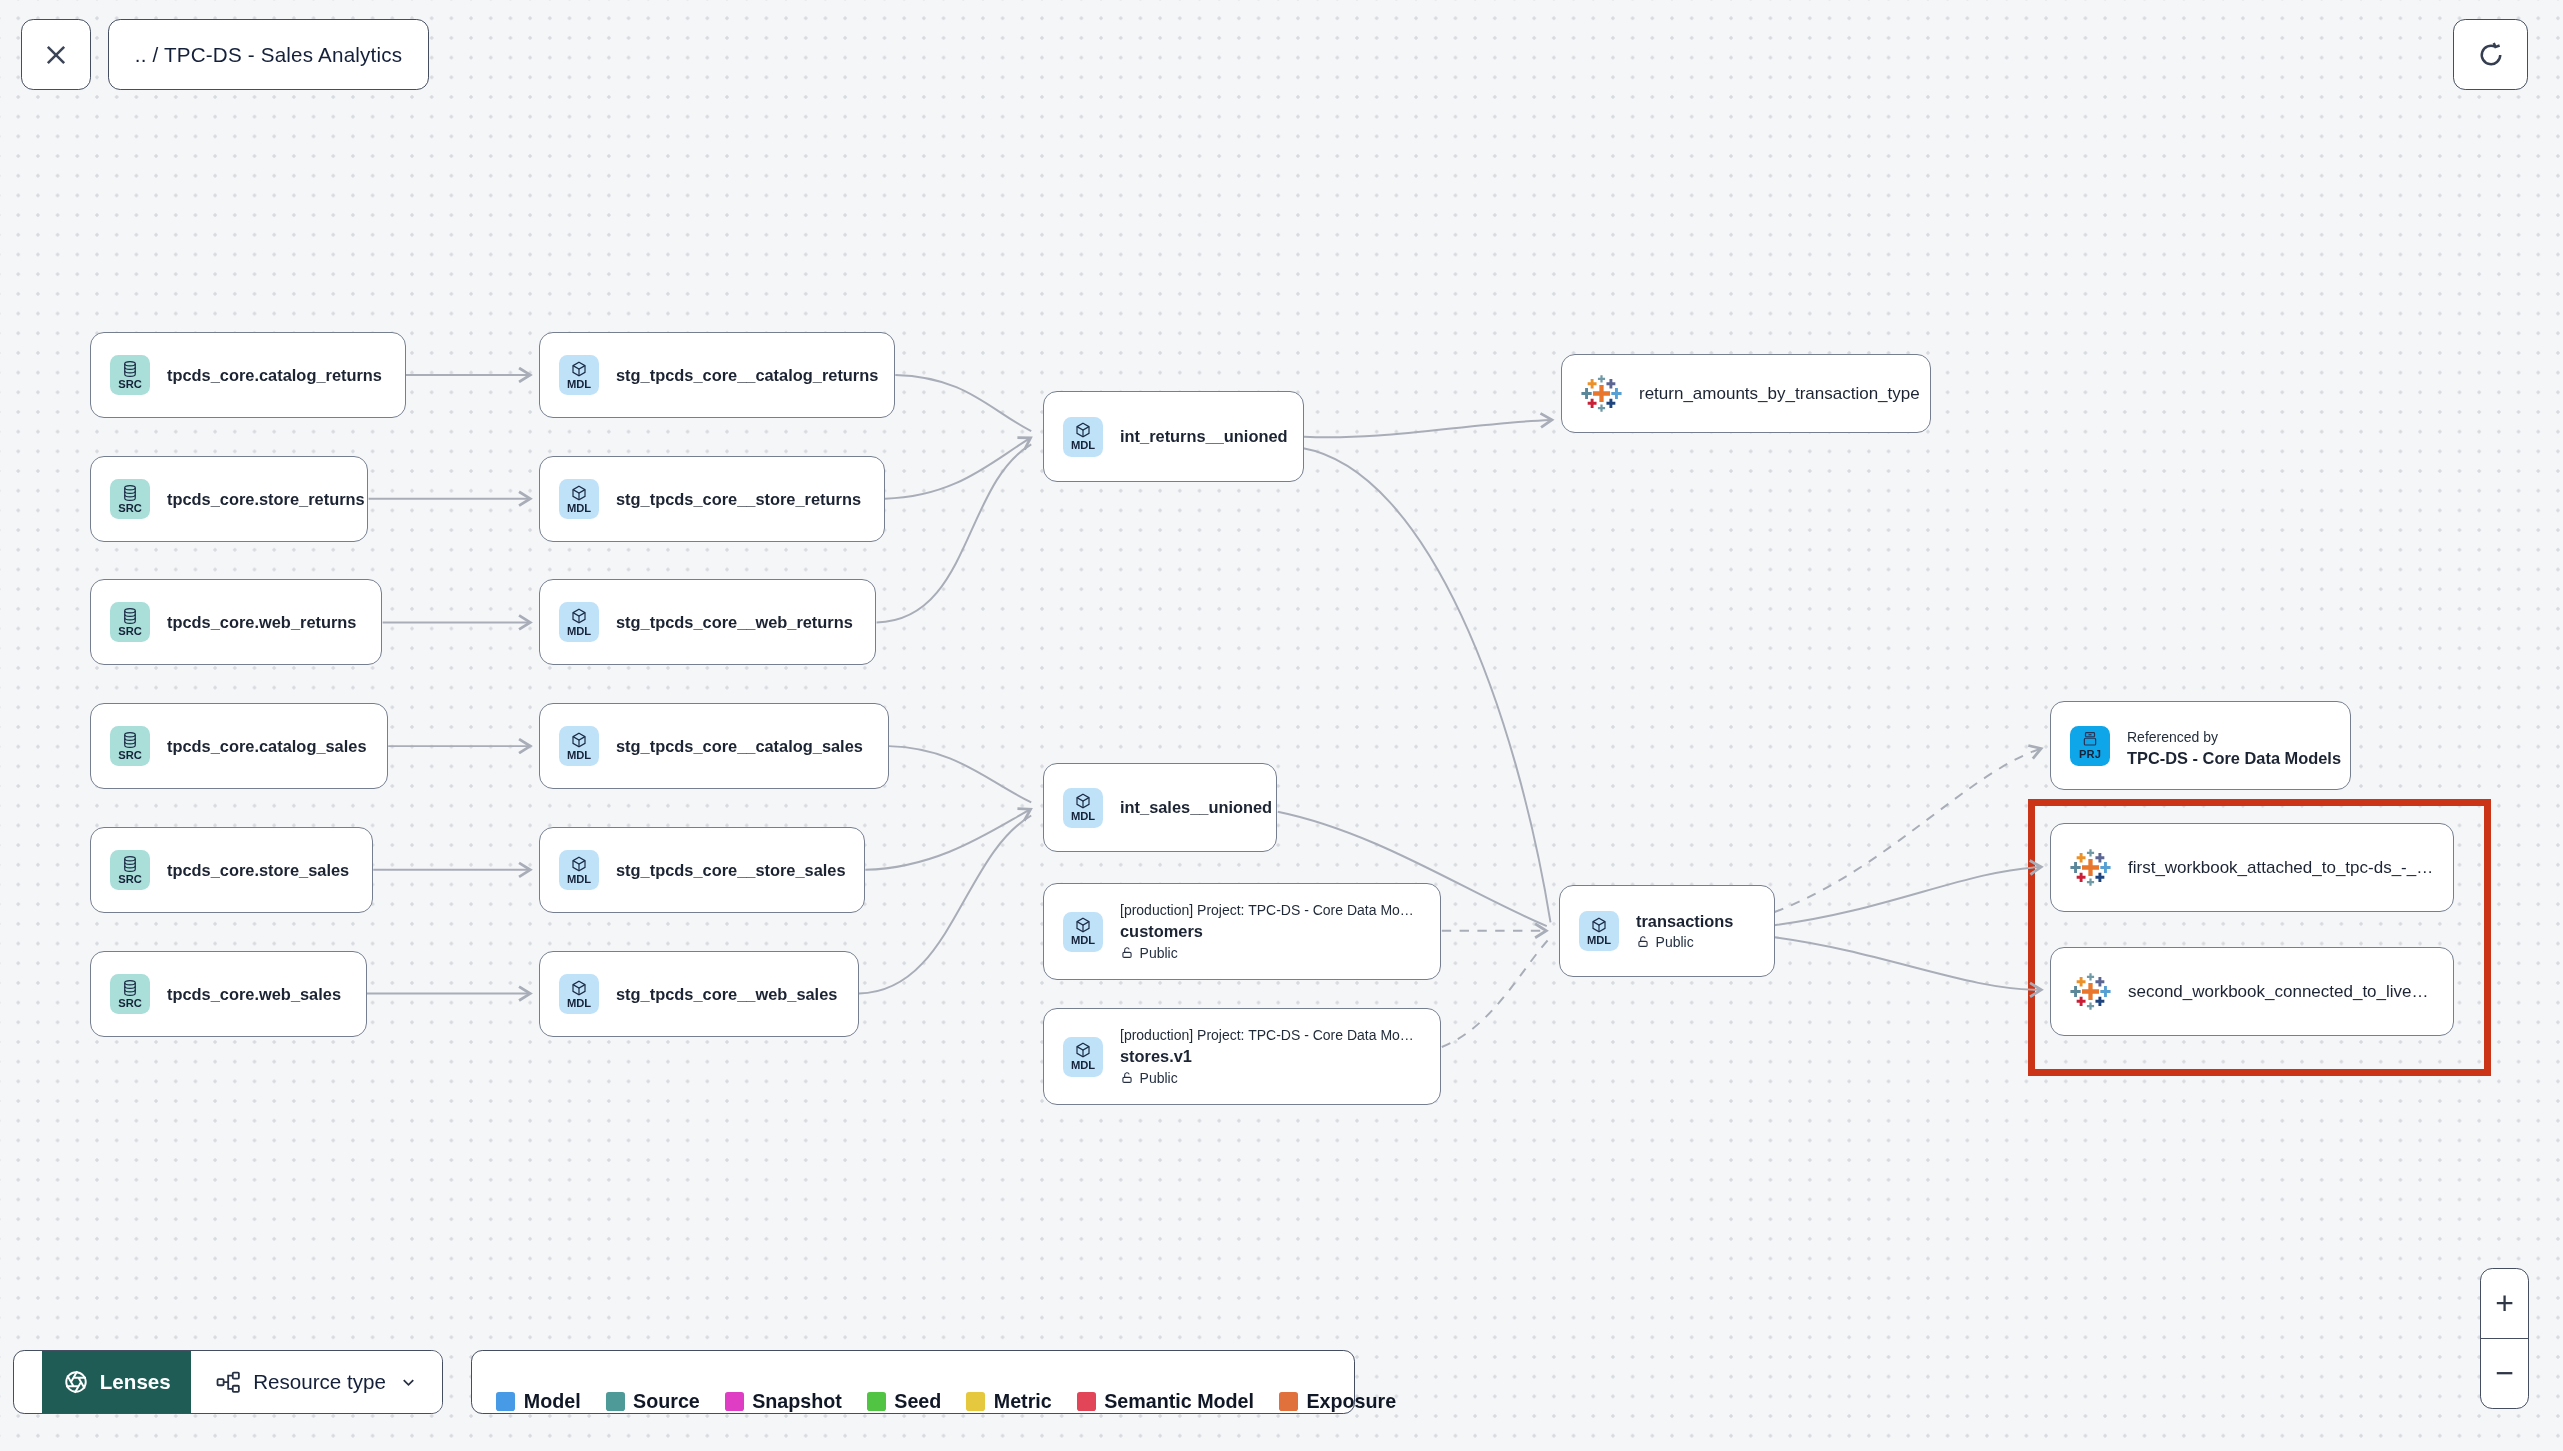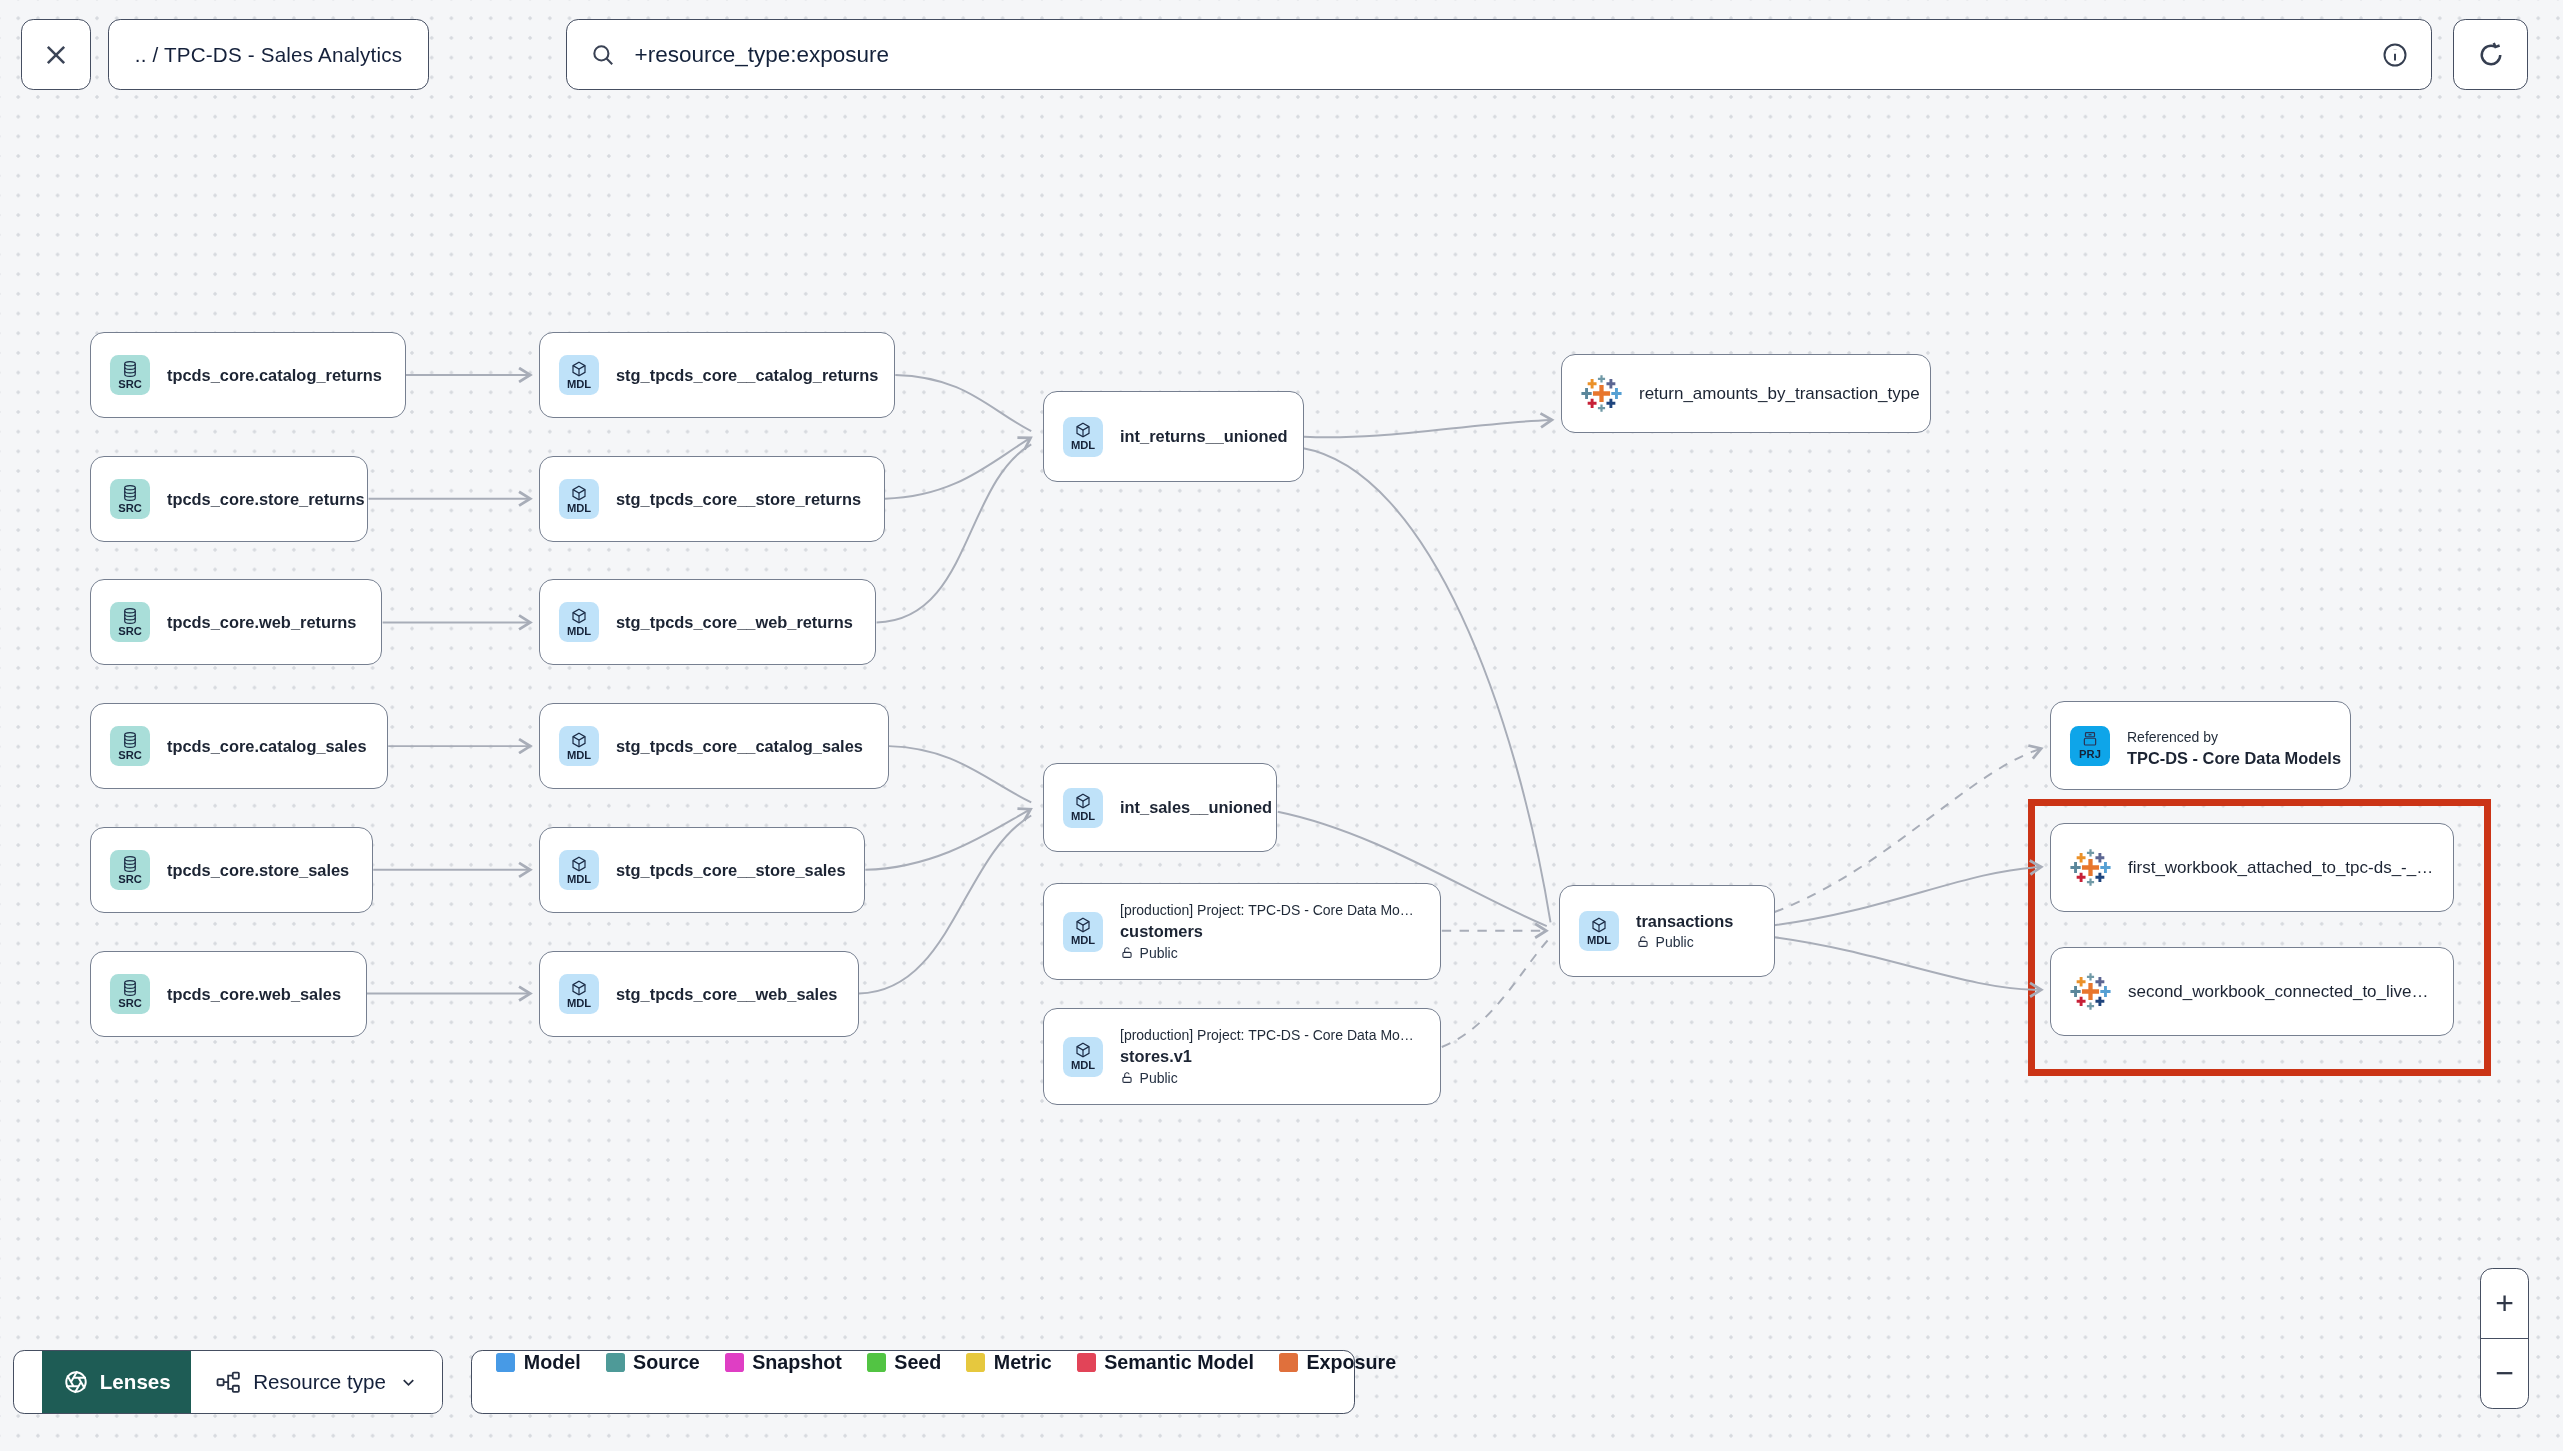--- a/index.html
+++ b/index.html
@@ -42,21 +42,21 @@
     border:7.5px solid #cb3416;}
 
   
   .fgroup{position:absolute;left:13px;top:1350px;height:64px;display:flex;align-items:stretch;
     border:1.9px solid #454e61;border-radius:11.2px;overflow:hidden;background:#fff;box-sizing:border-box;padding-left:28px;}
   .lenses{background:#1e5c55;color:#fff;display:flex;align-items:center;gap:11.2px;padding:0 20.6px;
     font-size:20.6px;font-weight:600;cursor:pointer;}
   .rtype{display:flex;align-items:center;gap:13px;padding:0 24.4px;font-size:20.6px;font-weight:500;
     color:#14203a;background:#fff;cursor:pointer;}
   .legend{position:absolute;left:471px;top:1350px;width:884px;height:64px;background:#fff;
-    border:1.9px solid #454e61;border-radius:11.2px;box-sizing:border-box;display:flex;align-items:flex-start;
+    border:1.9px solid #454e61;border-radius:11.2px;box-sizing:border-box;display:flex;align-items:flex-end;
     gap:25px;padding:0 24.4px;}
   .litem{display:flex;align-items:center;gap:8.4px;font-size:19.7px;font-weight:600;color:#101726;white-space:nowrap;}
   .swatch{width:19px;height:19px;border-radius:2.8px;flex:none;}
 
   .zoomctl{position:absolute;left:2480px;top:1268px;width:49px;height:141px;background:#fff;
     border:1.9px solid #454e61;border-radius:12.2px;box-sizing:border-box;display:flex;flex-direction:column;}
   .zbtn{flex:1;display:flex;align-items:center;justify-content:center;font-size:32px;color:#2f3747;
     cursor:pointer;font-weight:400;}
   .zbtn:first-child{border-bottom:1.9px solid #454e61;}
 
@@ -392,32 +392,20 @@
 
   <div class="tb-btn" style="left:20.6px;top:19px;width:70px;height:71px">
     <svg width="28" height="28" viewBox="0 0 24 24" stroke="#3c4557" stroke-width="2.2" fill="none">
         <path d="M5 5 L19 19 M19 5 L5 19"></path>
       </svg>
   </div>
   <div class="tb-btn" style="left:108px;top:19px;width:321px;height:71px">
     <span class="breadcrumb">.. / TPC-DS - Sales Analytics</span>
   </div>
 
-  <div class="searchbar">
-    <svg class="mag" width="26" height="26" viewBox="0 0 24 24" fill="none" stroke="#3a4254" stroke-width="1.9">
-        <circle cx="10.5" cy="10.5" r="6.5"></circle>
-        <path d="M15.3 15.3 L20.5 20.5"></path>
-      </svg>
-    <input type="text" value="+resource_type:exposure" style="">
-    <svg class="info" width="28" height="28" viewBox="0 0 24 24" fill="none" stroke="#353e50" stroke-width="1.7">
-        <circle cx="12" cy="12" r="9"></circle>
-        <path d="M12 11 V16.8"></path>
-        <path d="M12 7.4 V7.6" stroke-width="2.6"></path>
-      </svg>
-  </div>
 
   <div class="tb-btn" style="left:2453px;top:19px;width:75px;height:71px">
     <svg width="30" height="30" viewBox="0 0 24 24" fill="none" stroke="#353e50" stroke-width="2">
         <path d="M19.4 12 a7.4 7.4 0 1 1 -4.0 -6.6"></path>
         <path d="M14.2 2.4 l1.4 3.2 3.3 -1.2"></path>
       </svg>
   </div>
 
   <div class="fgroup">
     <div class="lenses">

